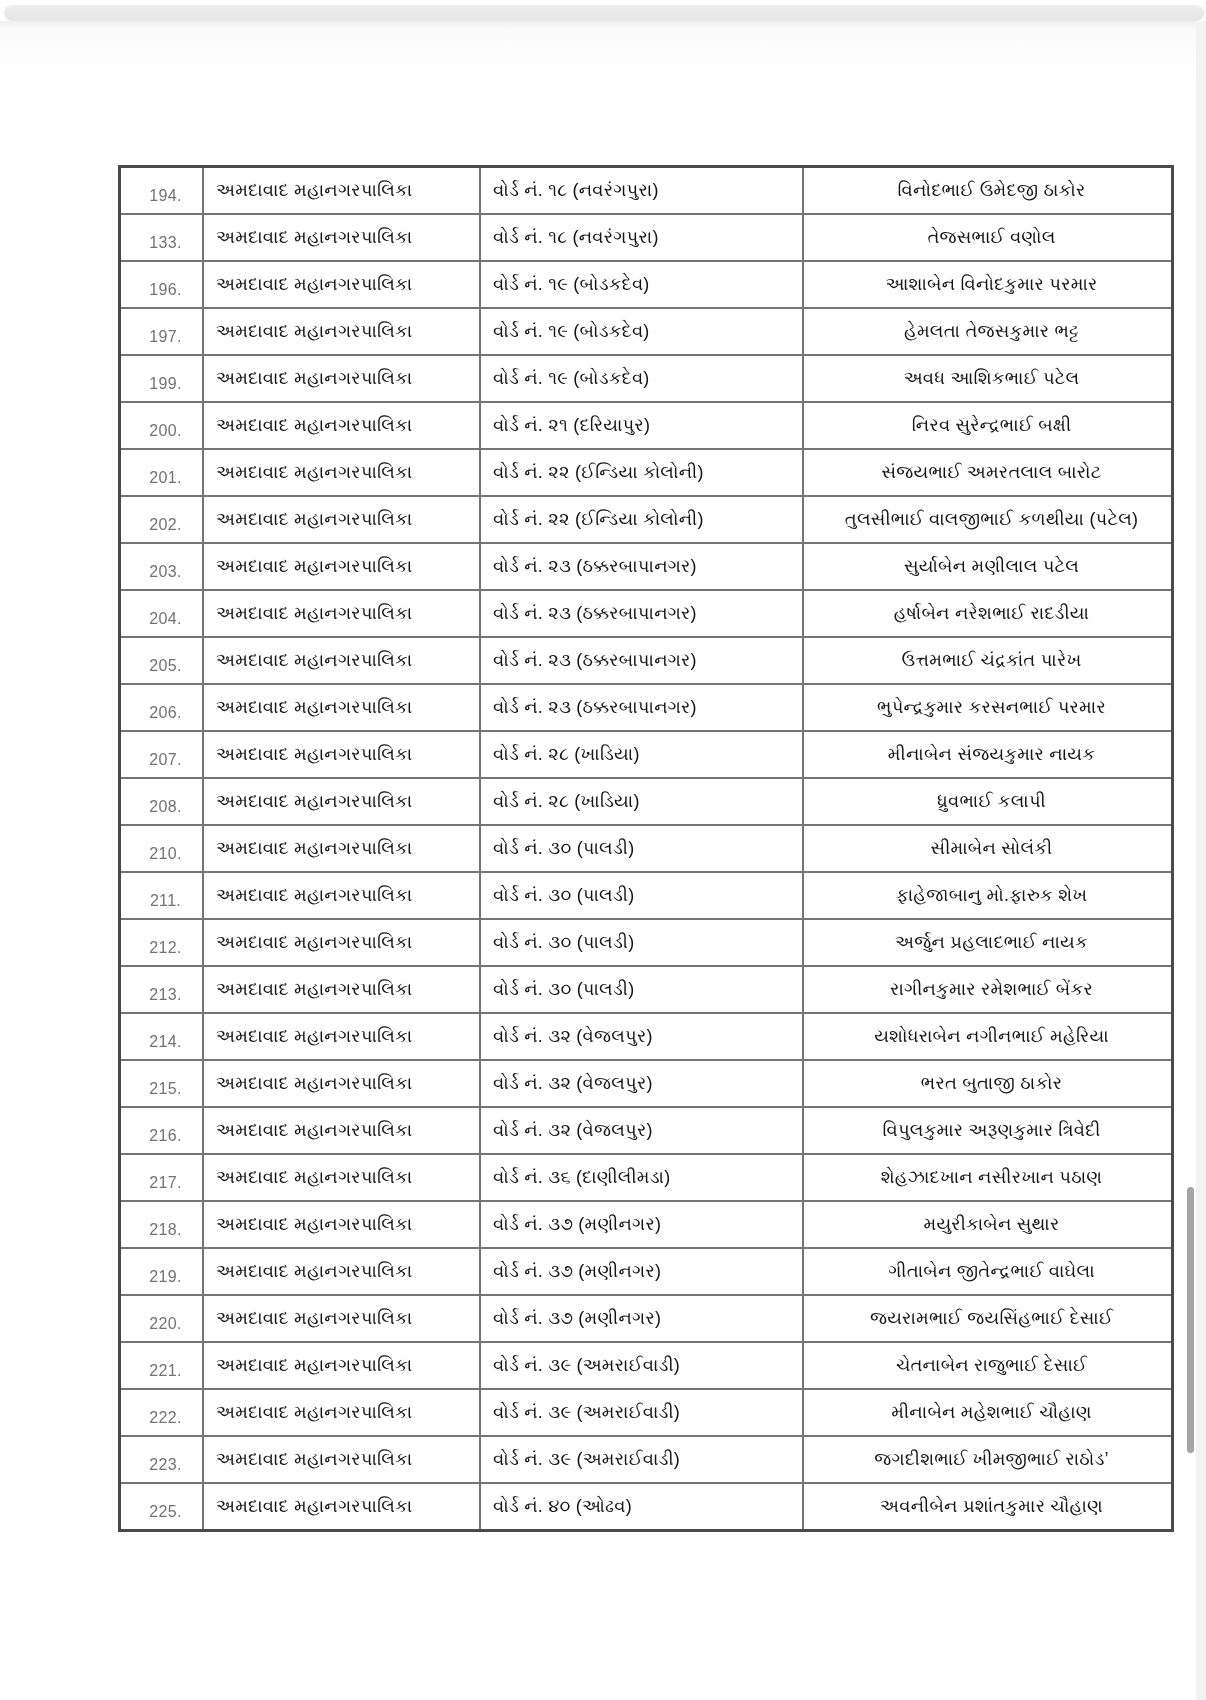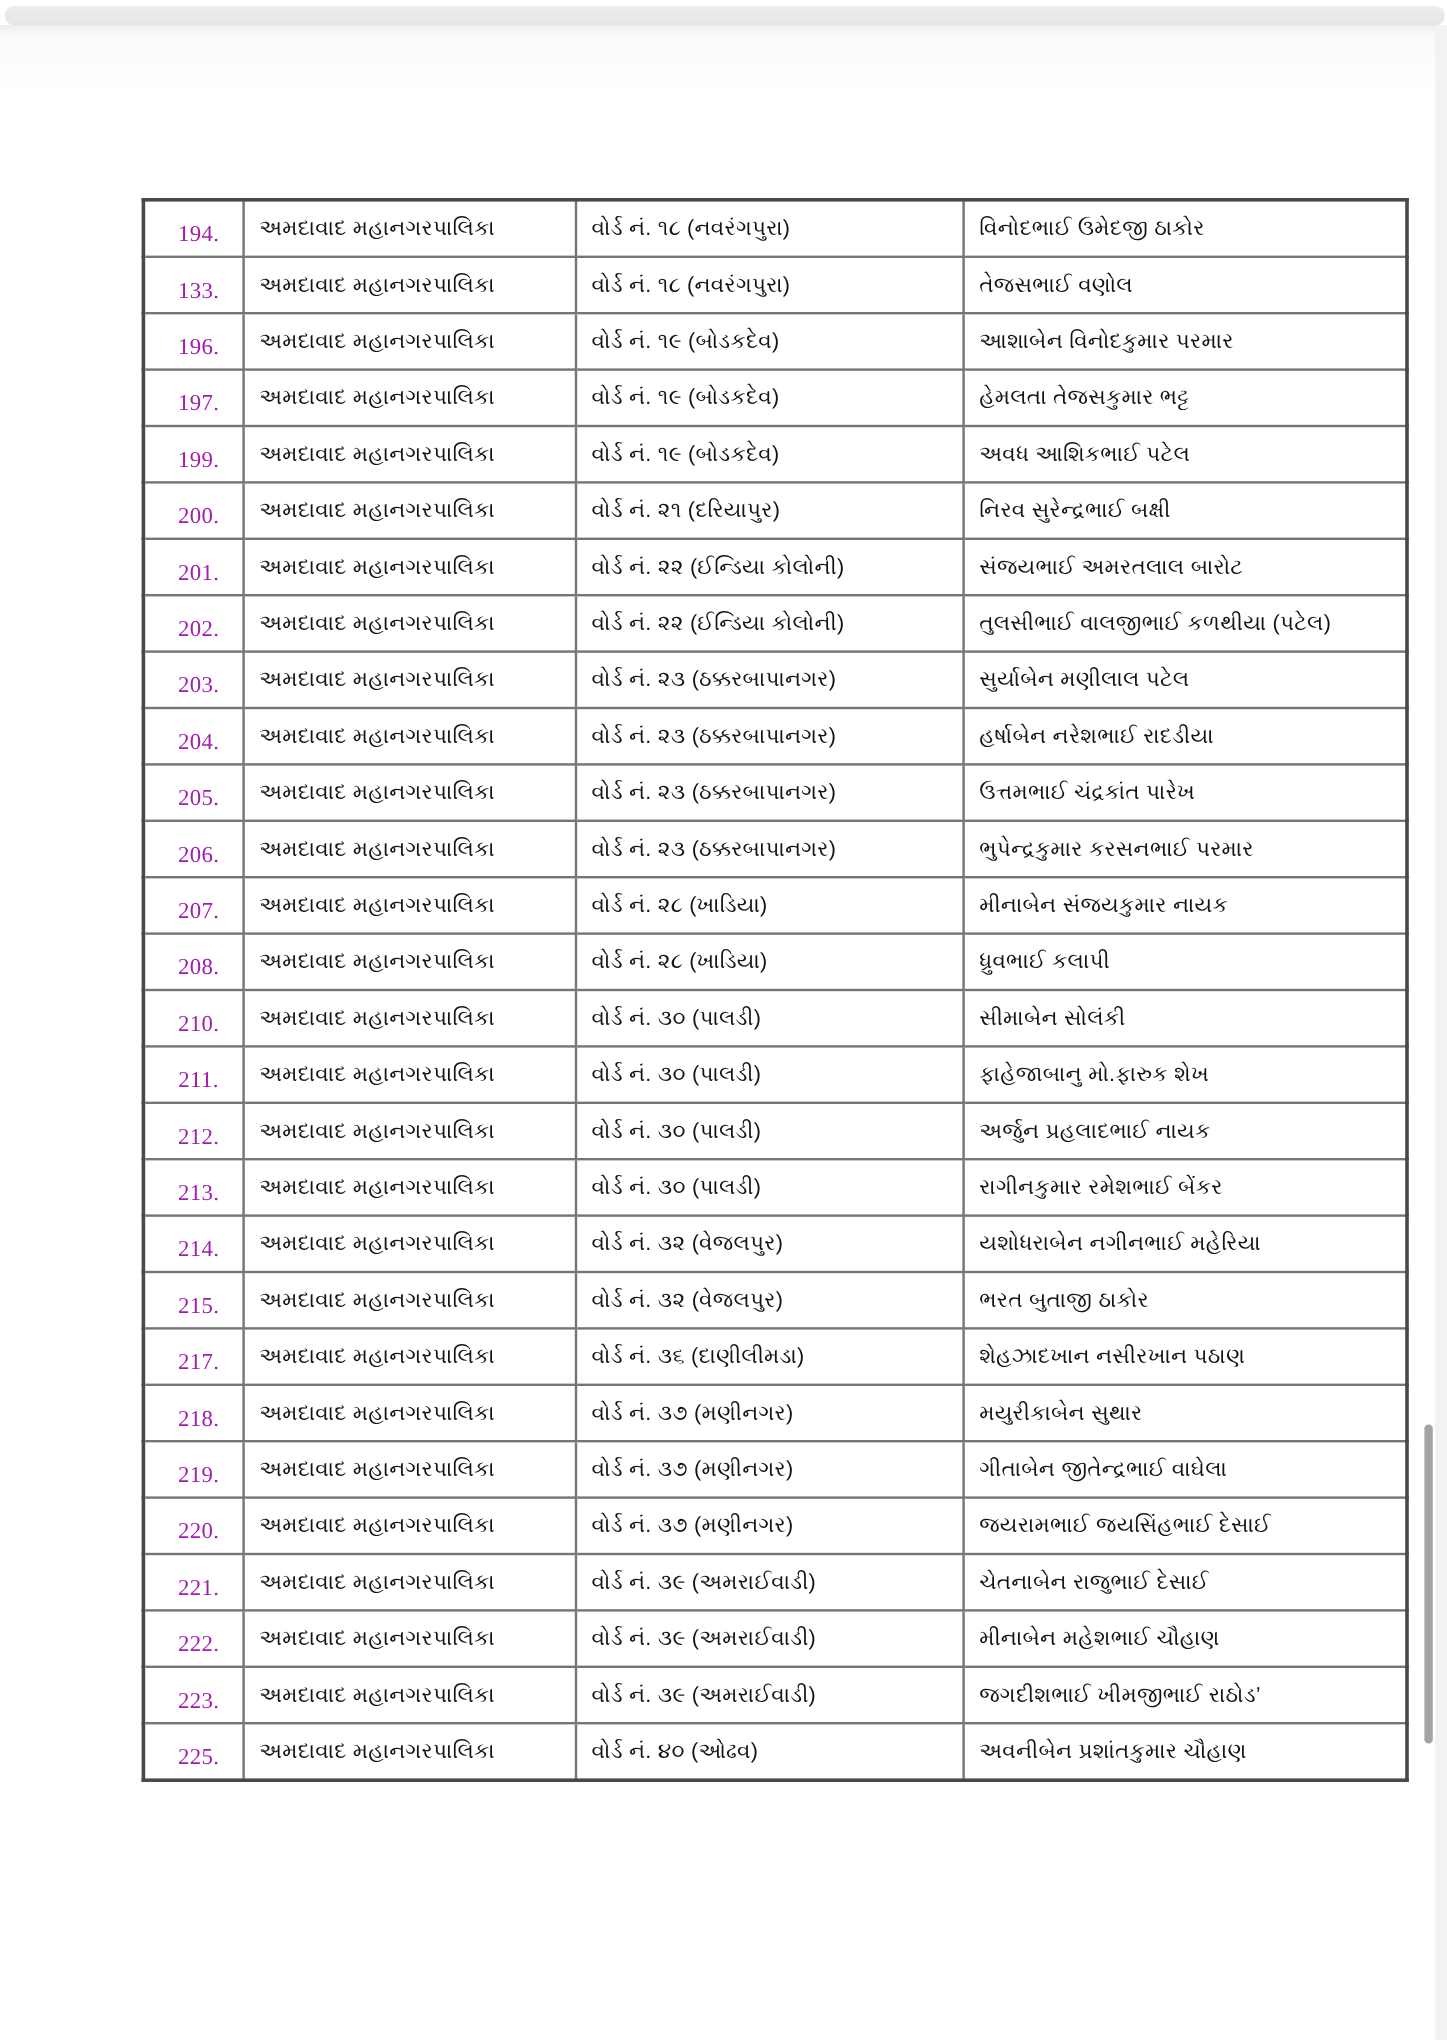--- a/index.html
+++ b/index.html
@@ -51,27 +51,27 @@
     border: 2px solid #757575;
     height: 45px;
     padding: 0 4px 0 12px;
     vertical-align: middle;
     overflow: hidden;
     white-space: nowrap;
   }
   td.col-no    { width: 65px;  text-align: center; padding-left: 2px; }
   td.col-org   { width: 259px; }
   td.col-ward  { width: 305px; margin-left: 25px; }
-  td.col-name  { width: 351px; padding-left: 14px; }
+  td.col-name  { width: 351px; padding-left: 14px; text-align: center; }
 
   .serial-text {
     display: inline-block;
-    font-family: Liberation Serif, serif;
-    font-size: 19px;
-    color: #a21caf;
+    font-family: Liberation Sans, sans-serif;
+    font-size: 16px;
+    color: #737373;
     transform: translateY(5px);
     letter-spacing: 0.3px;
   }
   .guj-text {
     font-size: 18px;
     color: #141414;
     letter-spacing: 0.2px;
   }
 
   
@@ -256,20 +256,28 @@
         <tr>
     <td class="col-no">
       <span class="serial-text">215.</span>
     </td>
     <td class="col-org guj-text">અમદાવાદ મહાનગરપાલિકા</td>
     <td class="col-ward guj-text">વોર્ડ નં. ૩૨ (વેજલપુર)</td>
     <td class="col-name guj-text">ભરત બુતાજી ઠાકોર</td>
   </tr>
         <tr>
     <td class="col-no">
+      <span class="serial-text">216.</span>
+    </td>
+    <td class="col-org guj-text">અમદાવાદ મહાનગરપાલિકા</td>
+    <td class="col-ward guj-text">વોર્ડ નં. ૩૨ (વેજલપુર)</td>
+    <td class="col-name guj-text">વિપુલકુમાર અરૂણકુમાર ત્રિવેદી</td>
+  </tr>
+        <tr>
+    <td class="col-no">
       <span class="serial-text">217.</span>
     </td>
     <td class="col-org guj-text">અમદાવાદ મહાનગરપાલિકા</td>
     <td class="col-ward guj-text">વોર્ડ નં. ૩૬ (દાણીલીમડા)</td>
     <td class="col-name guj-text">શેહઝાદખાન નસીરખાન પઠાણ</td>
   </tr>
         <tr>
     <td class="col-no">
       <span class="serial-text">218.</span>
     </td>

